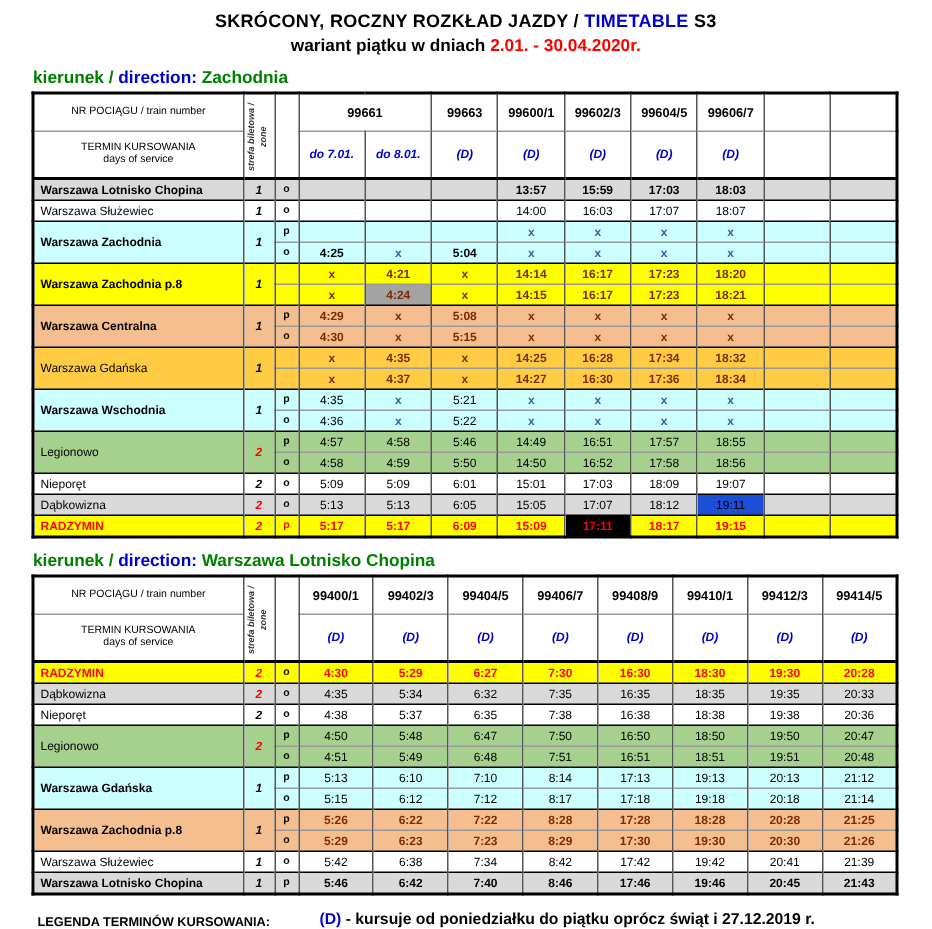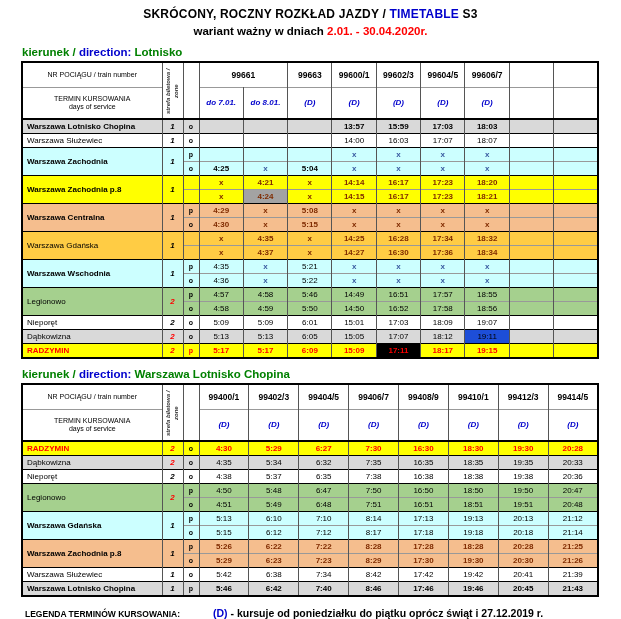--- a/index.html
+++ b/index.html
@@ -60,26 +60,26 @@
   .legend-items{font-size:10.5px;font-weight:bold;line-height:1.45;}
 </style>
 </head>
 <body>
 
 <div class="title-block">
   <div class="title-main">
     <span>SKRÓCONY, ROCZNY ROZKŁAD JAZDY / </span><span class="c-blue">TIMETABLE</span><span> S3</span>
   </div>
   <div class="title-sub">
-    <span>wariant ważny w dniach </span><span class="c-red">2.01. - 30.04.2020r.</span>
+    <span>wariant piątku w dniach </span><span class="c-red">2.01. - 30.04.2020r.</span>
   </div>
 </div>
 
 <div class="section-heading">
-  <span class="c-green">kierunek / </span><span class="c-blue">direction: </span><span class="c-green">Lotnisko</span>
+  <span class="c-green">kierunek / </span><span class="c-blue">direction: </span><span class="c-green">Zachodnia</span>
 </div>
 
 <div>
   <table>
       <colgroup>
         <col style="width: 140px;">
         <col style="width: 21px;">
         <col style="width: 16px;">
         <col>
         <col>

